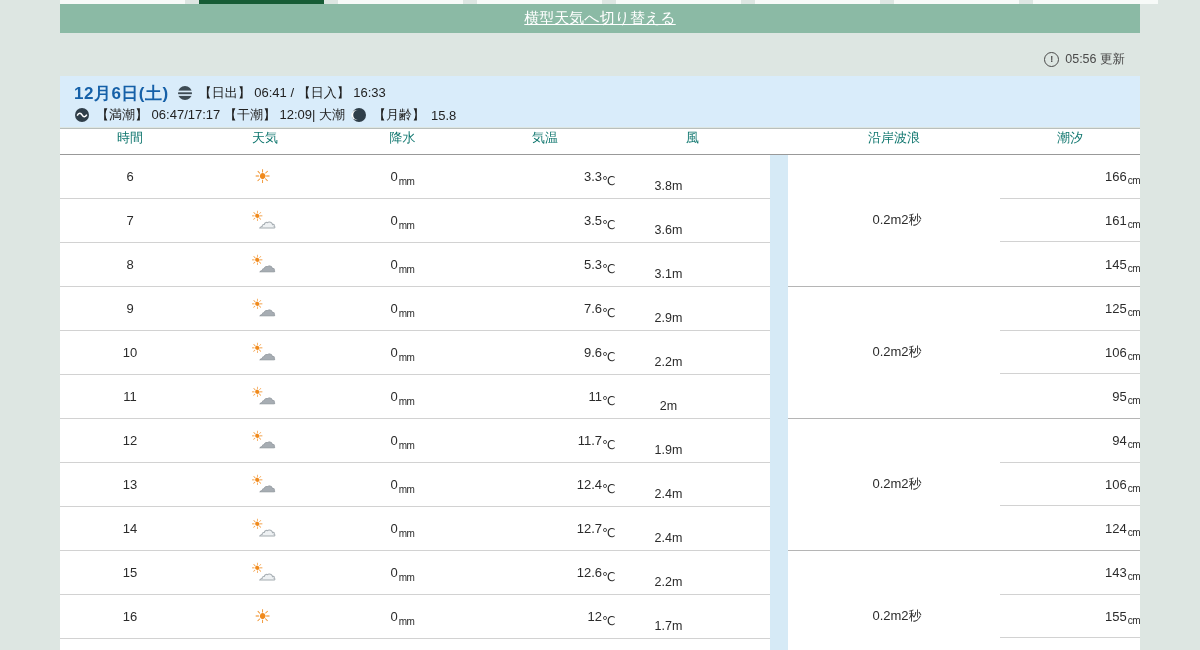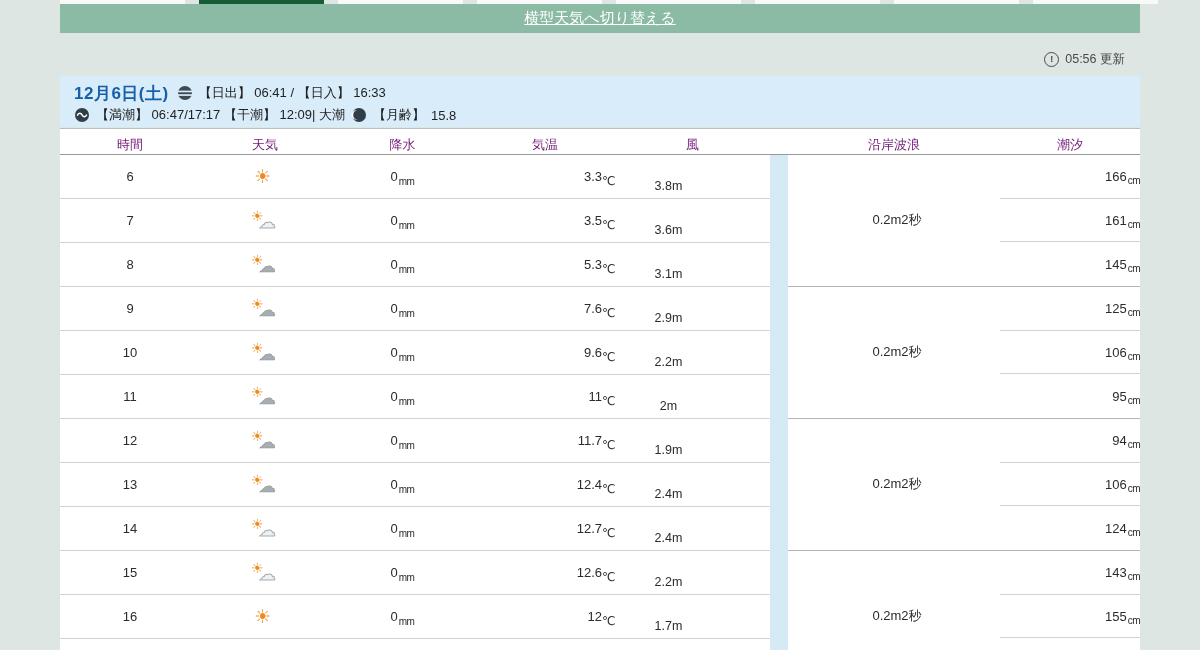--- a/index.html
+++ b/index.html
@@ -24,21 +24,21 @@
     font-size:9px;line-height:13px;text-align:center;font-weight:bold;color:#4a4a4a;}
   
   .datebox{position:absolute;left:60px;top:76px;width:1080px;height:51px;background:#d9ecfa;
     box-sizing:border-box;padding:6px 0 0 14px;font-size:13px;color:#222;}
   .datebox .line{display:flex;align-items:center;gap:6px;height:22px;}
   .date-title{color:#1560a8;font-weight:bold;font-size:17px;letter-spacing:0.5px;margin-right:2px;}
   .hdr-ic{width:16px;height:16px;flex:0 0 auto;}
   
   .thead{position:absolute;left:60px;top:128px;width:1080px;height:27px;background:#ffffff;
     border-top:1px solid #b9bfbc;border-bottom:1px solid #999;box-sizing:border-box;
-    display:flex;align-items:flex-end;font-size:13px;color:#701a75;}
+    display:flex;align-items:flex-start;font-size:13px;color:#0f766e;}
   .thead .hc{text-align:center;}
   .rows-left{position:absolute;left:60px;top:155px;width:710px;height:495px;overflow:hidden;background:#fff;}
   .trow{height:44px;box-sizing:border-box;border-bottom:1px solid #d2d2d2;display:flex;align-items:center;}
   .cell{display:flex;align-items:center;justify-content:center;box-sizing:border-box;height:100%;}
   .c-time{width:140px;font-size:13px;color:#2b2b2b;}
   .c-wx{width:130px;}
   .c-precip{width:145px;}
   .c-temp{width:140px;justify-content:flex-end;}
   .c-wind{width:155px;padding-right:48px;}
   .num{font-size:13px;color:#2b2b2b;}

